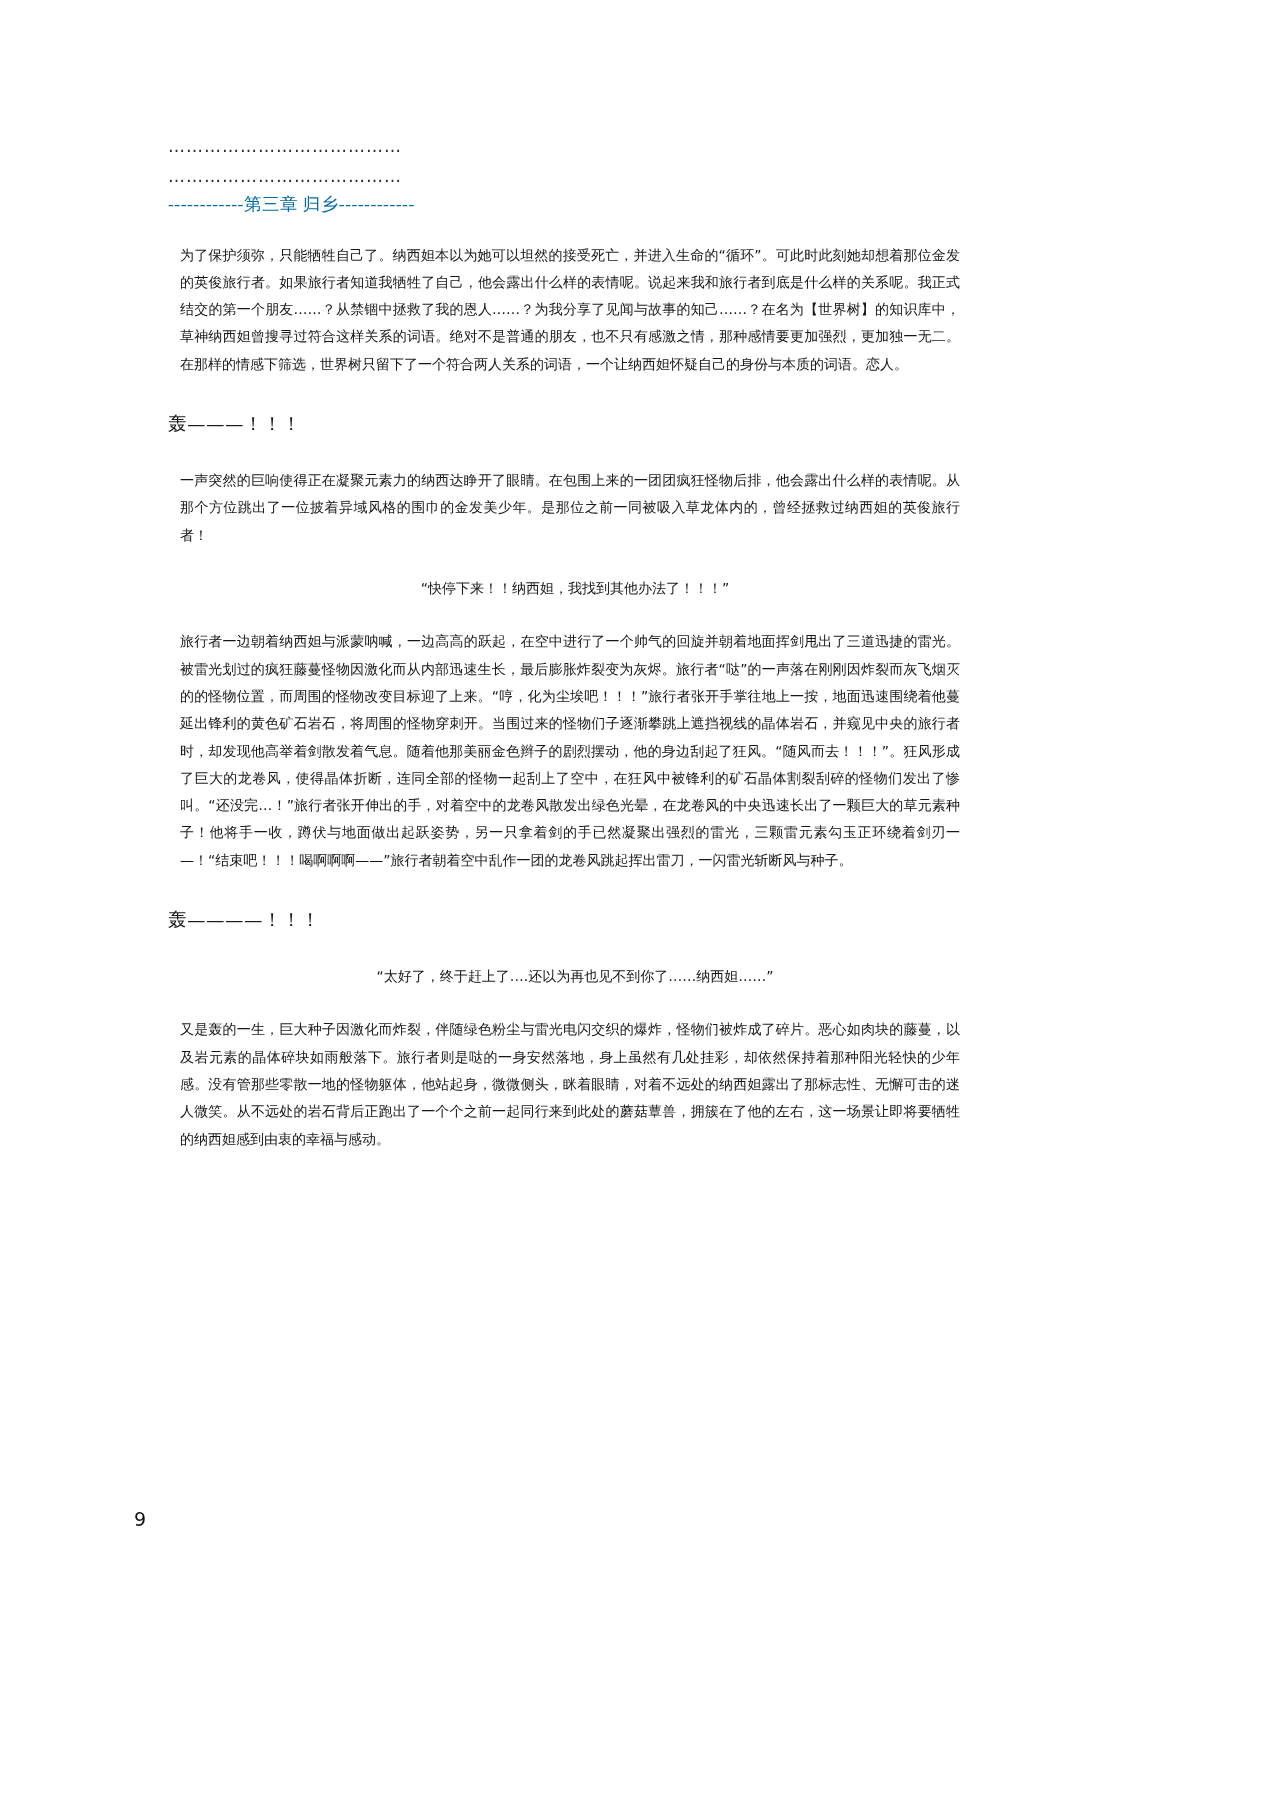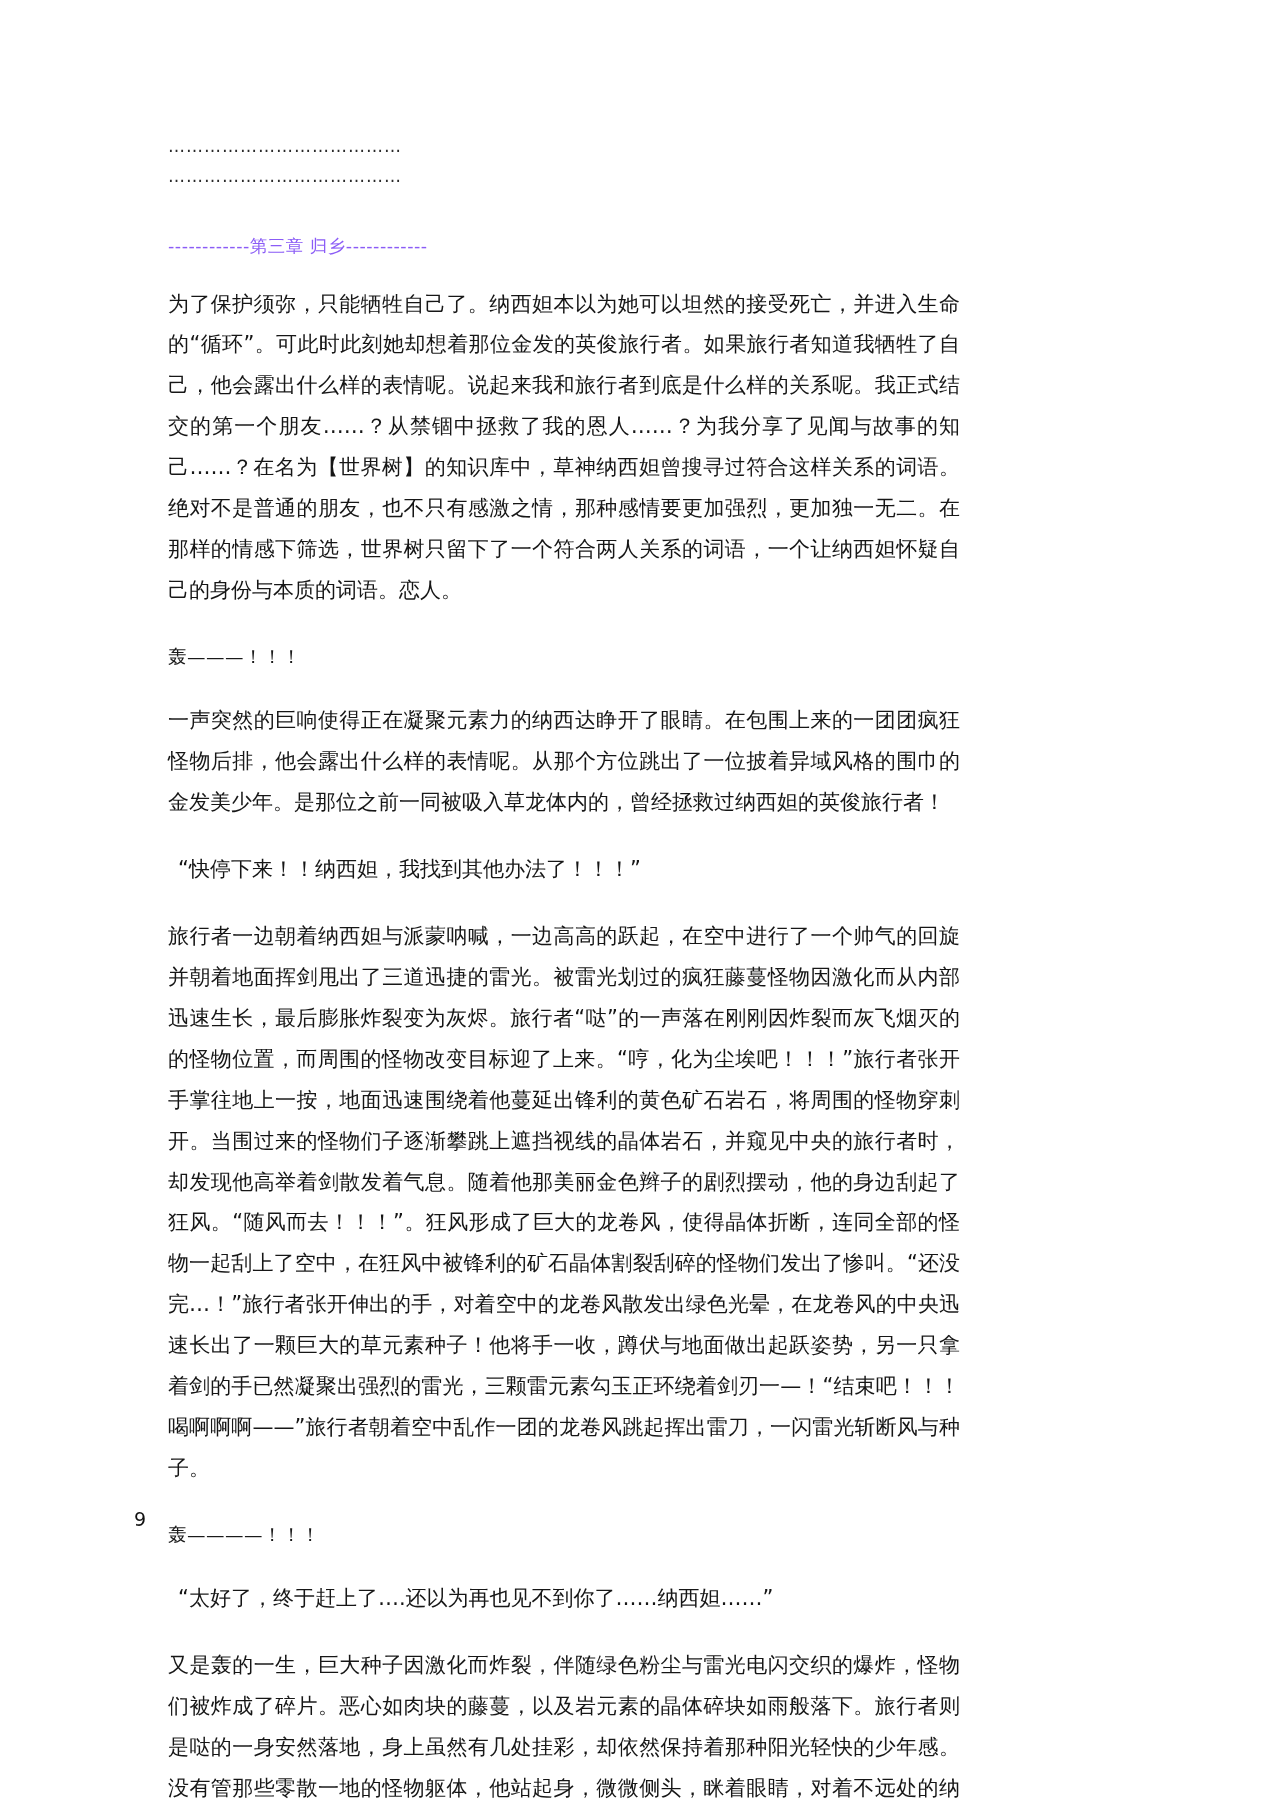--- a/index.html
+++ b/index.html
@@ -24,36 +24,37 @@
     width: 792px;
   }
   .dots {
     font-size: 17px;
     line-height: 1.75;
     letter-spacing: 1px;
     color: #2a2a2a;
     white-space: nowrap;
   }
   .chapter {
-    margin-top: 42px;
     font-size: 17.5px;
     letter-spacing: 0.5px;
-    color: #8b5cf6;
+    color: #0369a1;
     white-space: nowrap;
+    font-family: Liberation Serif, serif;
   }
   .para {
     margin-top: 26px;
-    font-size: 21px;
+    font-size: 14px;
     line-height: 1.95;
     text-align: justify;
     text-justify: inter-ideograph;
     color: #161616;
+    margin-left: 12px;
   }
   .para.short {
-    text-align: left;
+    text-align: center;
   }
   .para.indent {
     text-indent: 0;
     padding-left: 10px;
   }
   .bang {
     margin-top: 28px;
     font-size: 18.5px;
     line-height: 1.9;
     letter-spacing: 0.5px;

